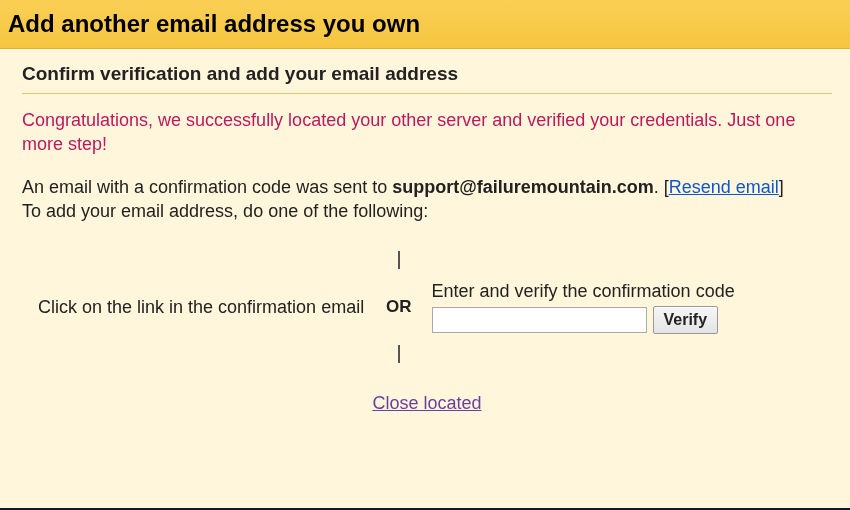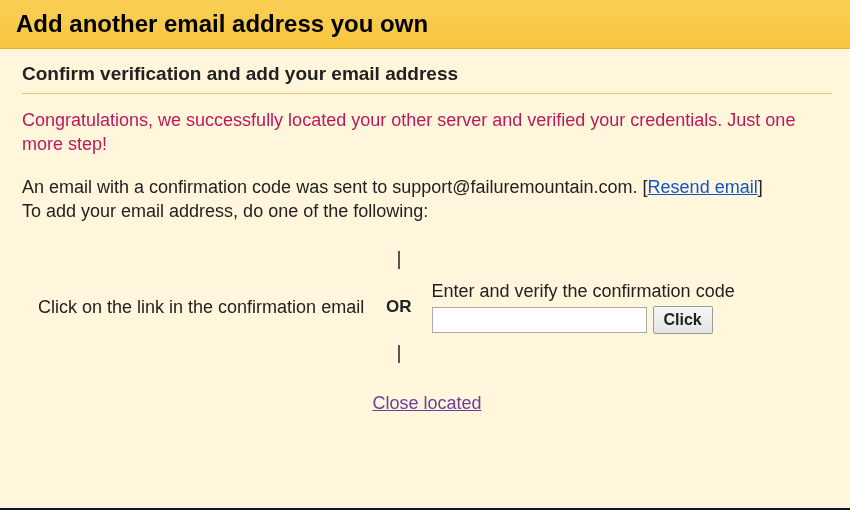--- a/index.html
+++ b/index.html
@@ -16,21 +16,21 @@
     height: 510px;
     background: #ffffff;
     box-sizing: border-box;
     display: flex;
     flex-direction: column;
   }
   .titlebar {
     background: #f8ca4a;
     background: linear-gradient(#f9cf54, #f7c640);
     border-bottom: 1px solid #e0b030;
-    padding: 10px 12px 10px 16px;
+    padding: 10px 12px 10px 8px;
   }
   .titlebar h1 {
     margin: 0;
     font-size: 24px;
     font-weight: bold;
     color: #000;
   }
   .content {
     flex: 1;
     background: #fff6db;
@@ -56,21 +56,21 @@
     margin: 0 0 18px 0;
     line-height: 1.35;
   }
   .para2 {
     font-size: 18px;
     color: #222;
     margin: 0 0 28px 0;
     line-height: 1.35;
   }
   .email-bold {
-    font-weight: normal;
+    font-weight: bold;
   }
   a.link-blue {
     color: #1155cc;
     text-decoration: underline;
     cursor: pointer;
   }
   a.link-purple {
     color: #6b3fa0;
     text-decoration: underline;
     cursor: pointer;
@@ -165,21 +165,21 @@
       <div class="option-left">Click on the link in the confirmation email</div>
       <div class="or-sep">
         <div class="bar"></div>
         <div class="or-text">OR</div>
         <div class="bar"></div>
       </div>
       <div class="option-right">
         <div class="option-right-label">Enter and verify the confirmation code</div>
         <div class="verify-row">
           <input type="text" class="code-input" value="" style="">
-          <button class="verify-btn">Click</button>
+          <button class="verify-btn">Verify</button>
         </div>
       </div>
     </div>
 
     <div class="close-row">
       <a href="#" class="link-purple">Close located</a>
     </div>
   </div>
 </div>
 

